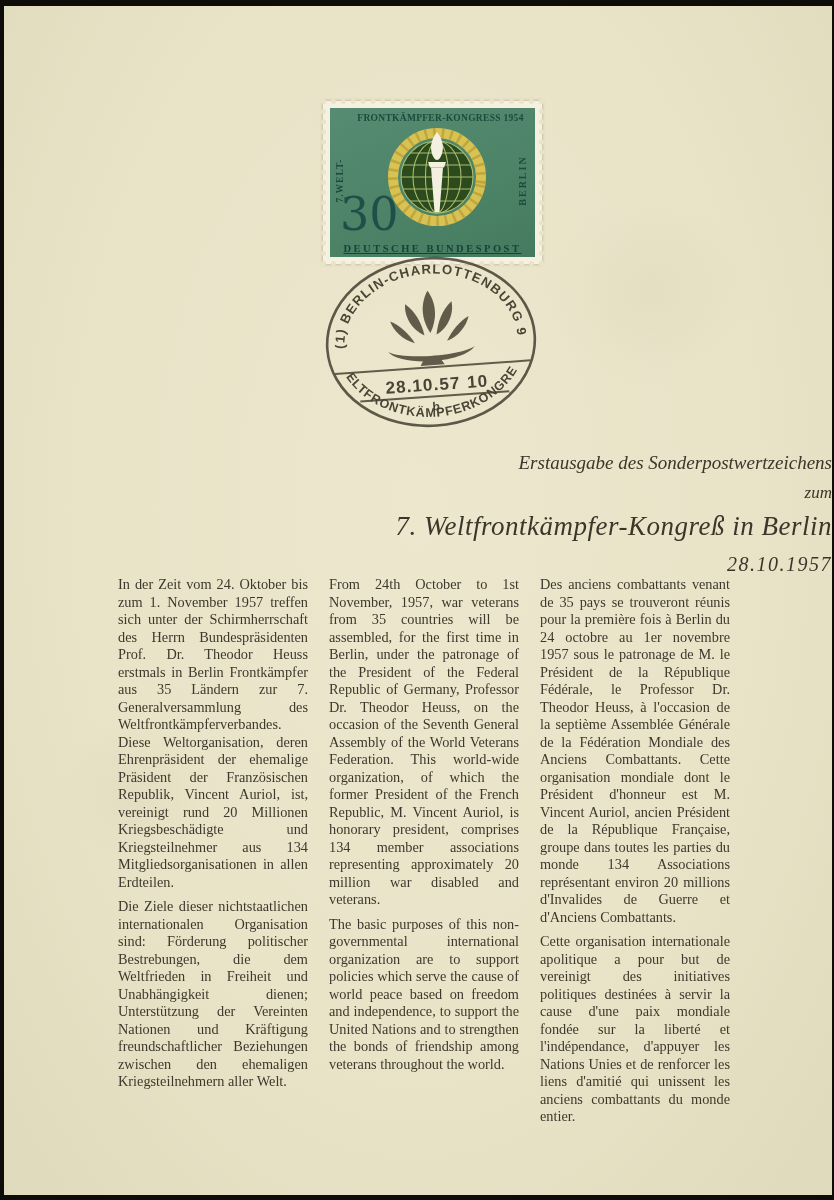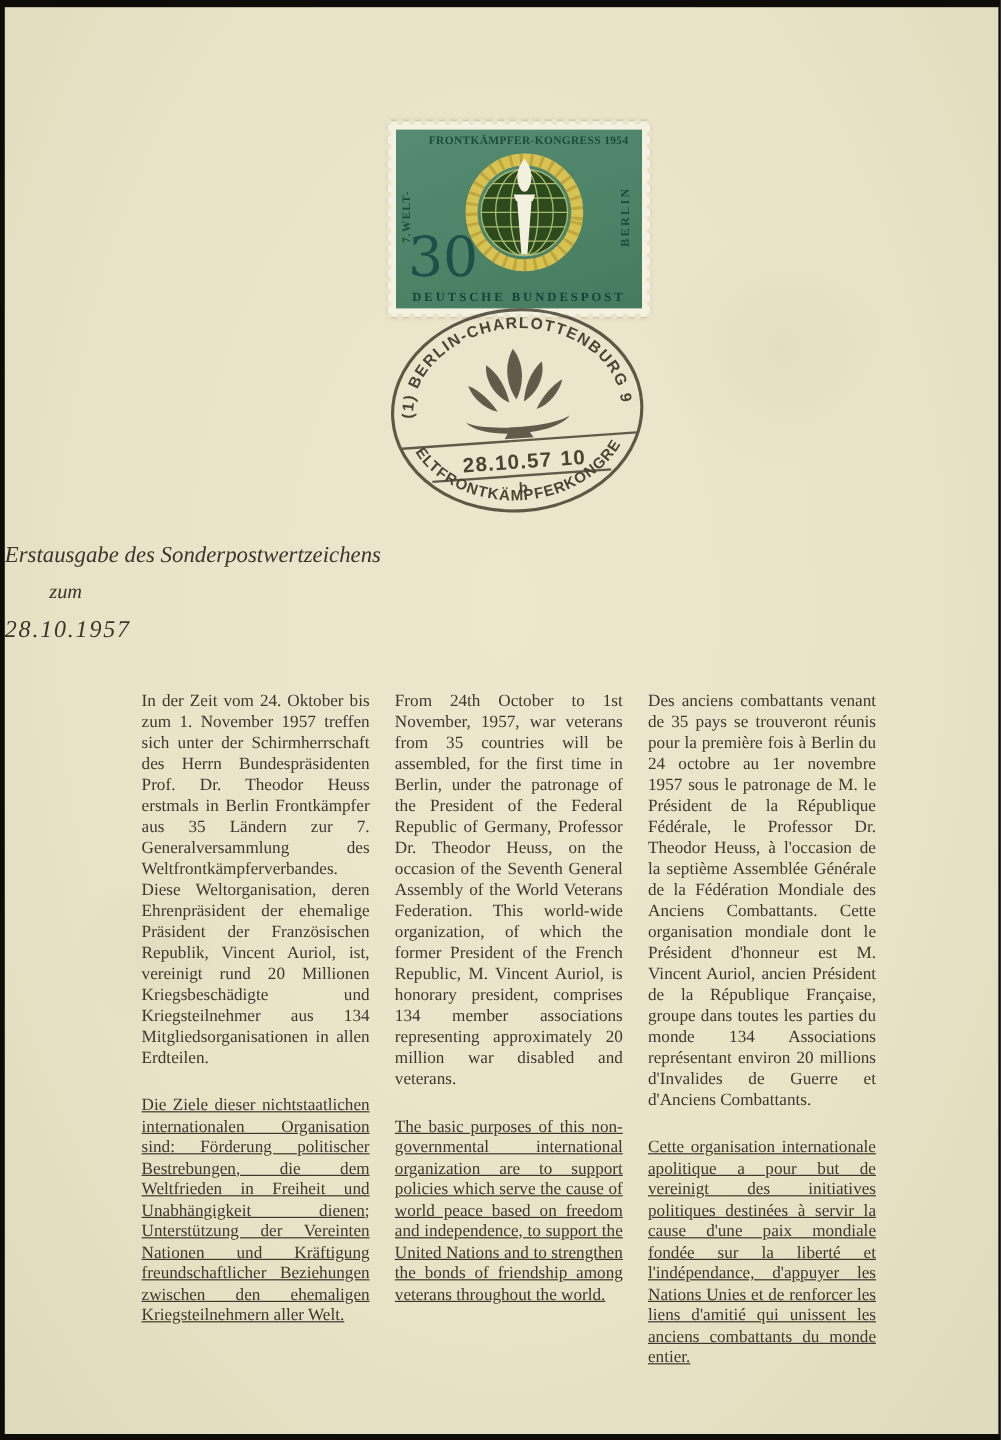--- a/index.html
+++ b/index.html
@@ -40,21 +40,21 @@
   .stamp-vert{
     position:absolute;height:13px;line-height:13px;
     font-size:9.5px;font-weight:700;color:#1d4a3c;
     text-align:center;transform:rotate(-90deg);white-space:nowrap;
   }
   .stamp-left-text{left:-36px;top:66px;width:92px;letter-spacing:1px;}
   .stamp-right-text{left:146px;top:66px;width:92px;font-size:10px;letter-spacing:2px;}
   .stamp-bottom-text{
     position:absolute;bottom:3px;left:0;right:0;
     font-size:10.5px;font-weight:700;letter-spacing:2.5px;
-    color:#16423a;text-align:center;white-space:nowrap;
+    color:#16423a;text-align:center;white-space:nowrap;text-decoration:underline;
   }
   .stamp-value{
     position:absolute;left:10px;bottom:20px;
     font-family:"DejaVu Serif", serif;
     font-size:46px;line-height:1;color:#1f4f49;
   }
   .stamp-emblem{position:absolute;left:50px;top:12px;}
 
   
   .postmark{
@@ -69,41 +69,41 @@
     fill:#413b31;
   }
   .pm-arc-top{font-size:13px;letter-spacing:1.2px;font-weight:600;}
   .pm-arc-bottom{font-size:12.5px;letter-spacing:0.8px;font-weight:600;}
   .pm-date{font-size:17px;font-weight:700;letter-spacing:1px;}
   .pm-letter{font-size:12px;font-weight:700;}
 
   
   .heading{
     position:absolute;left:0;right:0;top:446px;
-    text-align:left;color:#3c352a;
+    text-align:right;color:#3c352a;
     font-style:italic;
   }
   .heading-line1{font-size:19px;}
   .heading-line2{font-size:17px;margin-top:9px;padding-left:37px;}
   .heading-title{font-size:27px;margin-top:8px;letter-spacing:0.5px;}
   .heading-date{font-size:20px;margin-top:11px;letter-spacing:1.5px;}
 
   
   .columns{
     position:absolute;left:114px;top:570px;width:612px;
     display:grid;grid-template-columns:1fr 1fr 1fr;column-gap:21px;
     color:#3e382c;
   }
   .col p{
     margin:0;
     font-size:14.3px;line-height:17.5px;
     text-align:justify;
     text-justify:inter-word;
   }
-  .col p + p{margin-top:22px;text-decoration:underline;}
+  .col p + p{margin-top:7px;}
 </style>
 </head>
 <body>
 
 <div class="paper">
 
   <div class="stamp">
     <div class="stamp-inner">
       <div class="stamp-top-text">FRONTKÄMPFER-KONGRESS 1954</div>
       <div class="stamp-vert stamp-left-text">7.WELT-</div>
@@ -163,20 +163,21 @@
     <line x1="14" y1="114" x2="208" y2="114" stroke="#413b31" stroke-width="2" opacity="0.85"></line>
     <line x1="37" y1="143" x2="185" y2="143" stroke="#413b31" stroke-width="2" opacity="0.85"></line>
     <text class="pm-date" x="63" y="137">28.10.57</text>
     <text class="pm-date" x="144" y="137">10</text>
     <text class="pm-letter" x="108" y="157">b</text>
   </svg>
 
   <div class="heading">
     <div class="heading-line1">Erstausgabe des Sonderpostwertzeichens</div>
     <div class="heading-line2">zum</div>
+    <div class="heading-title">7. Weltfrontkämpfer-Kongreß in Berlin</div>
     <div class="heading-date">28.10.1957</div>
   </div>
 
   <div class="columns">
     <div class="col">
       <p>In der Zeit vom 24. Oktober bis zum 1. November 1957 treffen sich unter der Schirmherrschaft des Herrn Bundespräsidenten Prof. Dr. Theodor Heuss erstmals in Berlin Frontkämpfer aus 35 Ländern zur 7. Generalversammlung des Weltfrontkämpferverbandes. Diese Weltorganisation, deren Ehrenpräsident der ehemalige Präsident der Französischen Republik, Vincent Auriol, ist, vereinigt rund 20 Millionen Kriegsbeschädigte und Kriegsteilnehmer aus 134 Mitgliedsorganisationen in allen Erdteilen.</p>
       <p>Die Ziele dieser nichtstaatlichen internationalen Organisation sind: Förderung politischer Bestrebungen, die dem Weltfrieden in Freiheit und Unabhängigkeit dienen; Unterstützung der Vereinten Nationen und Kräftigung freundschaftlicher Beziehungen zwischen den ehemaligen Kriegsteilnehmern aller Welt.</p>
     </div>
     <div class="col">
       <p>From 24th October to 1st November, 1957, war veterans from 35 countries will be assembled, for the first time in Berlin, under the patronage of the President of the Federal Republic of Germany, Professor Dr. Theodor Heuss, on the occasion of the Seventh General Assembly of the World Veterans Federation. This world-wide organization, of which the former President of the French Republic, M. Vincent Auriol, is honorary president, comprises 134 member associations representing approximately 20 million war disabled and veterans.</p>

